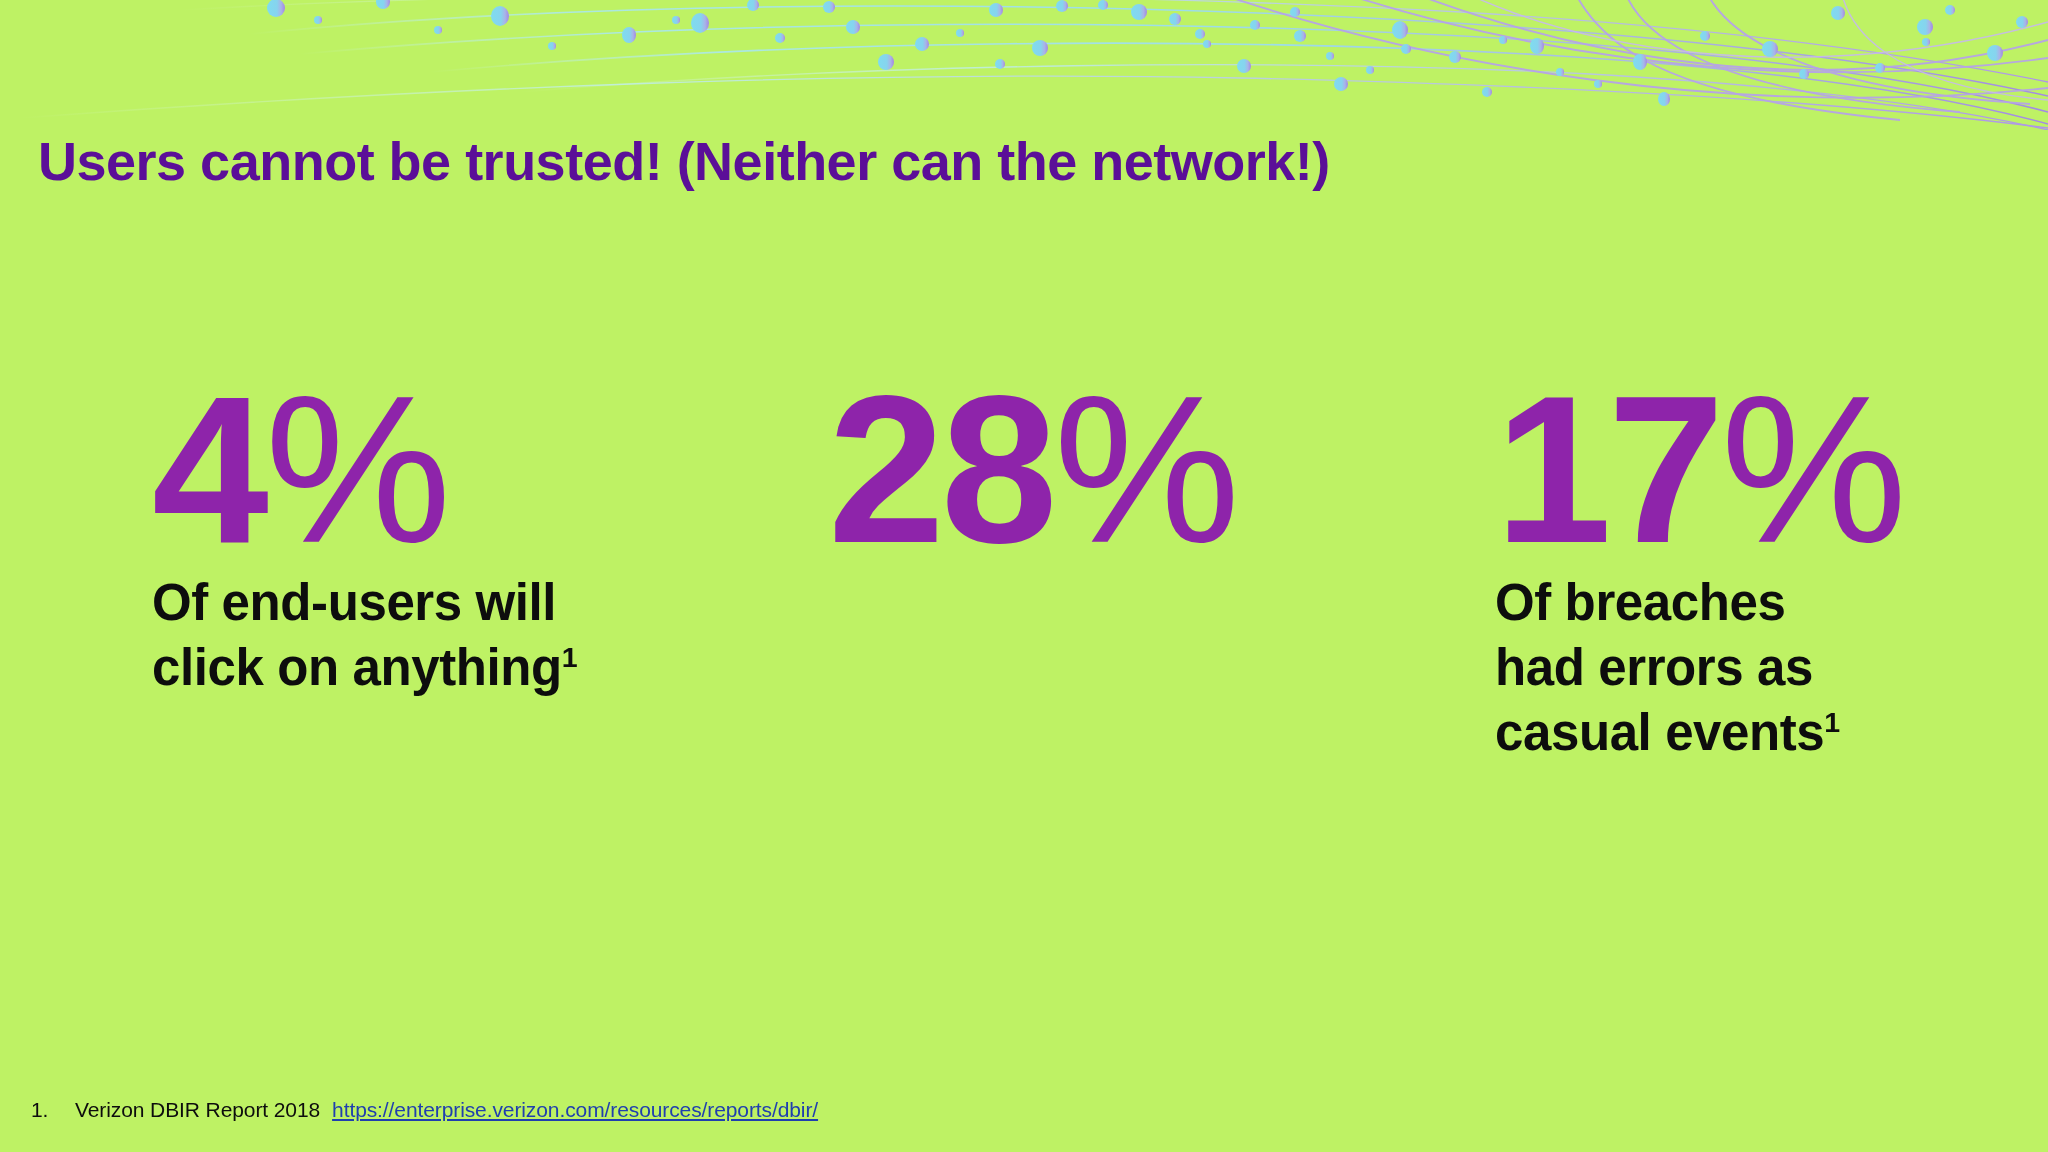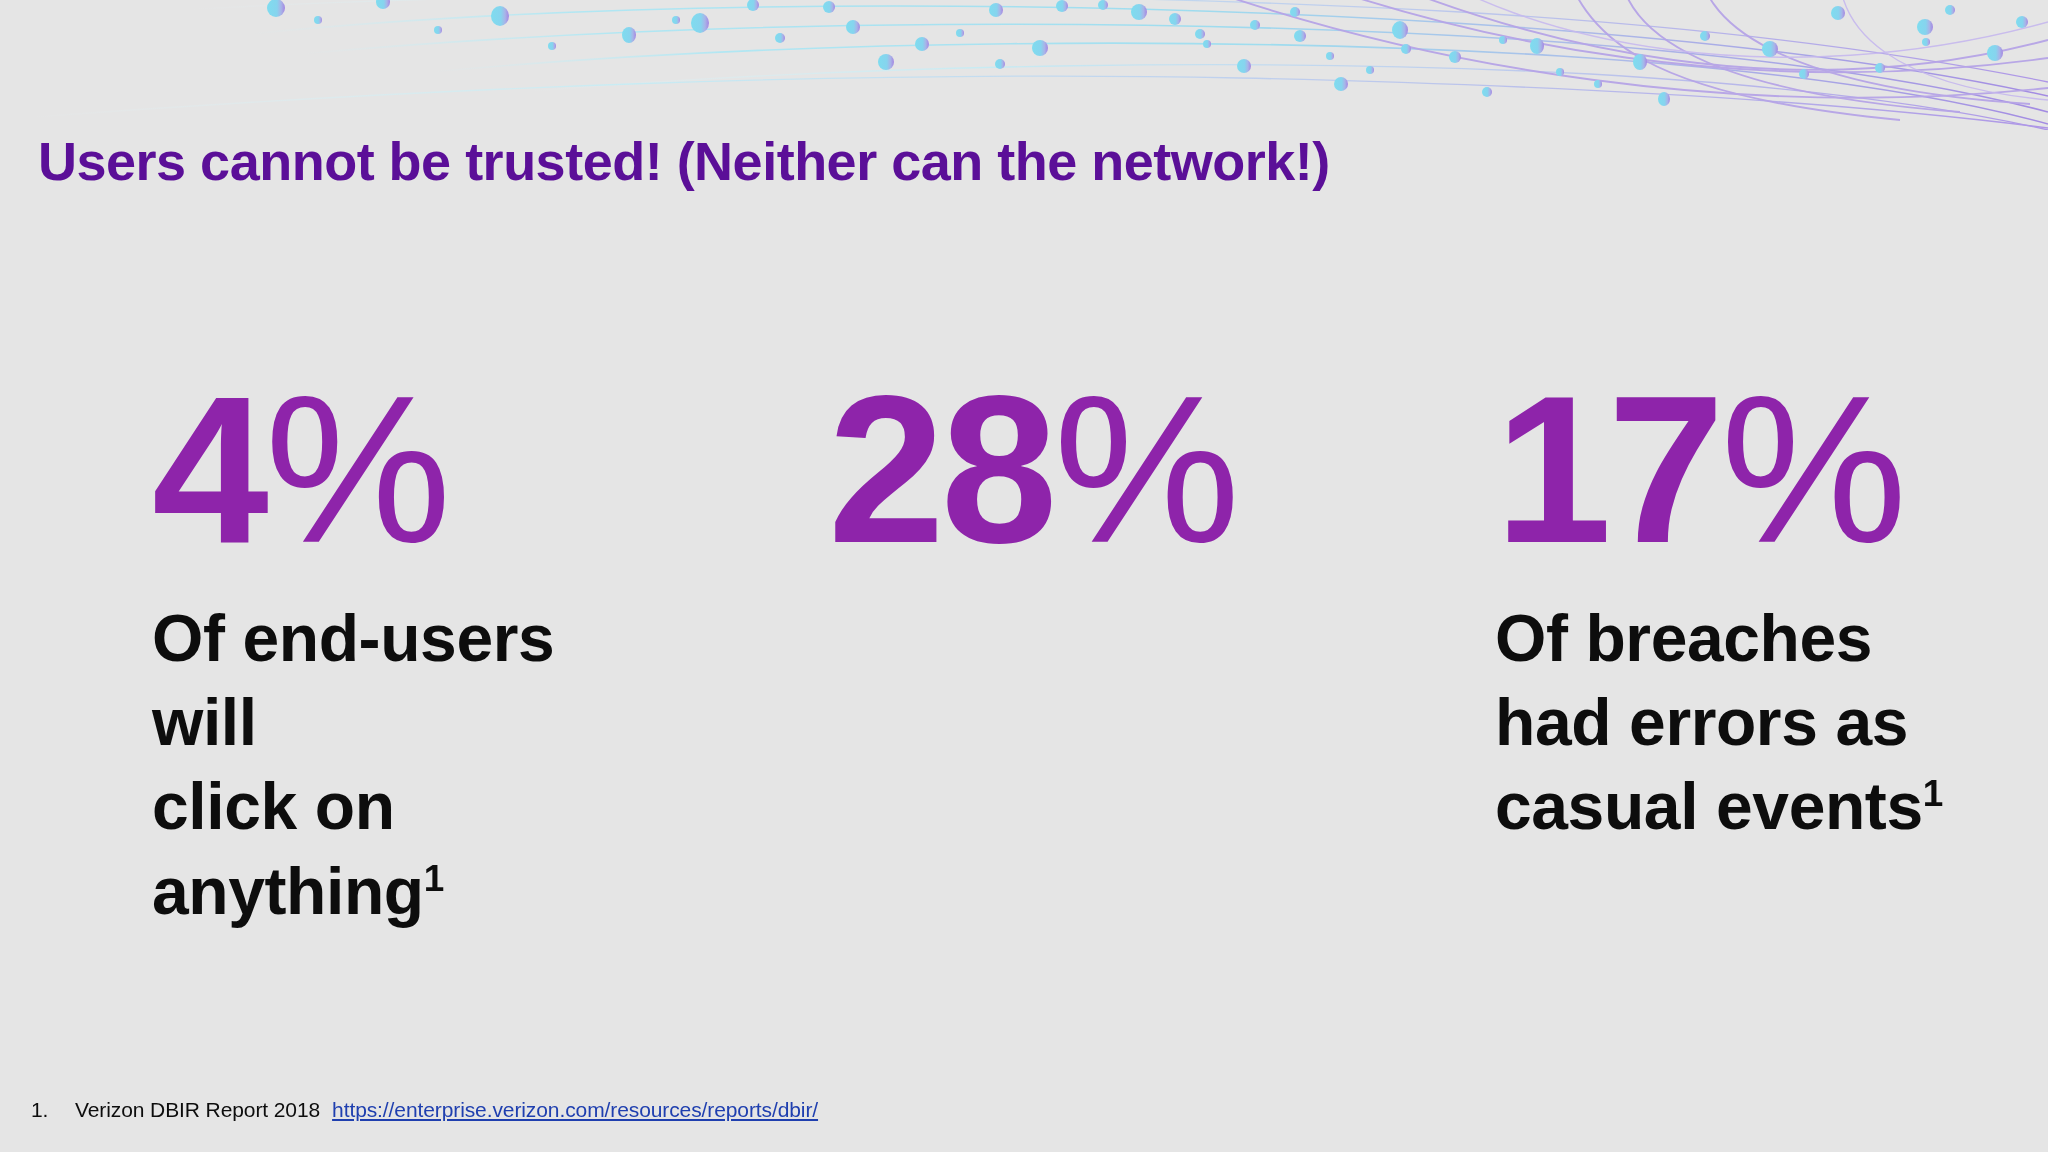--- a/index.html
+++ b/index.html
@@ -8,21 +8,21 @@
     padding: 0;
     background: #ffffff;
   }
   body {
     font-family: "Liberation Sans", sans-serif;
   }
   #slide {
     position: relative;
     width: 2048px;
     height: 1152px;
-    background: #e5e5e5;
+    background: #bef264;
     overflow: hidden;
   }
 
   
   #decor {
     position: absolute;
     left: 0;
     top: 0;
     width: 2048px;
     height: 130px;
@@ -70,22 +70,21 @@
     font-weight: 700;
     letter-spacing: -4px;
   }
   .stat-number .pct {
     font-size: 210px;
     font-weight: 300;
     letter-spacing: -6px;
   }
 
   .stat-caption {
-    margin-top: 26px;
-    font-size: 66px;
+    font-size: 51px;
     font-weight: 600;
     color: #0d0d0d;
     line-height: 1.28;
     letter-spacing: -0.4px;
     white-space: pre-line;
   }
   .stat-caption sup {
     font-size: 0.56em;
     font-weight: 600;
     vertical-align: super;

